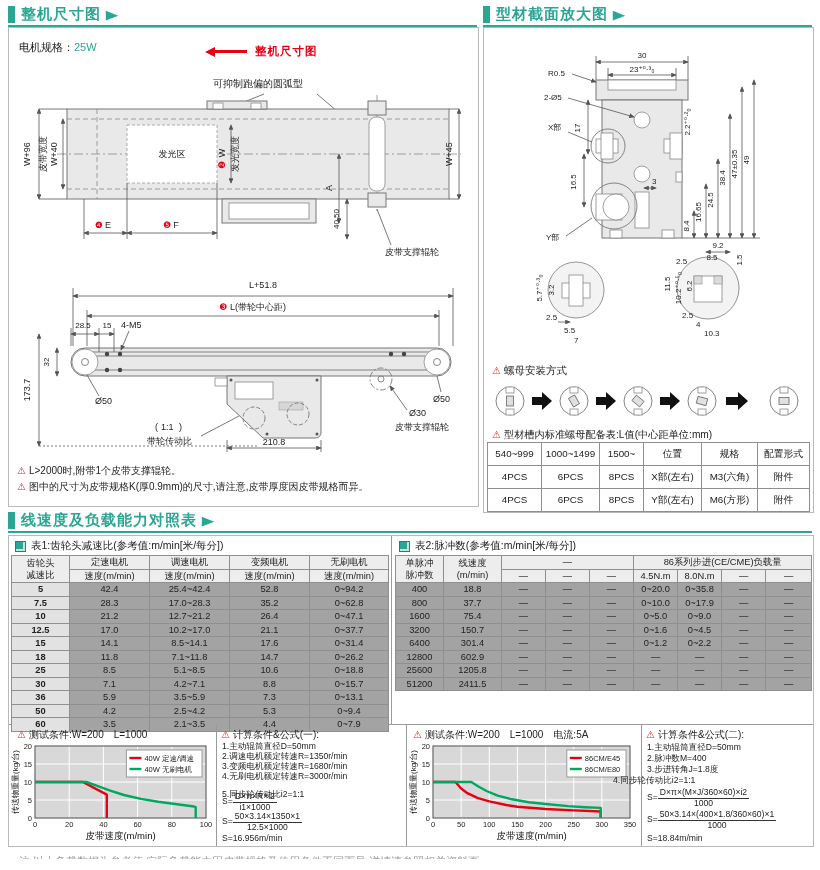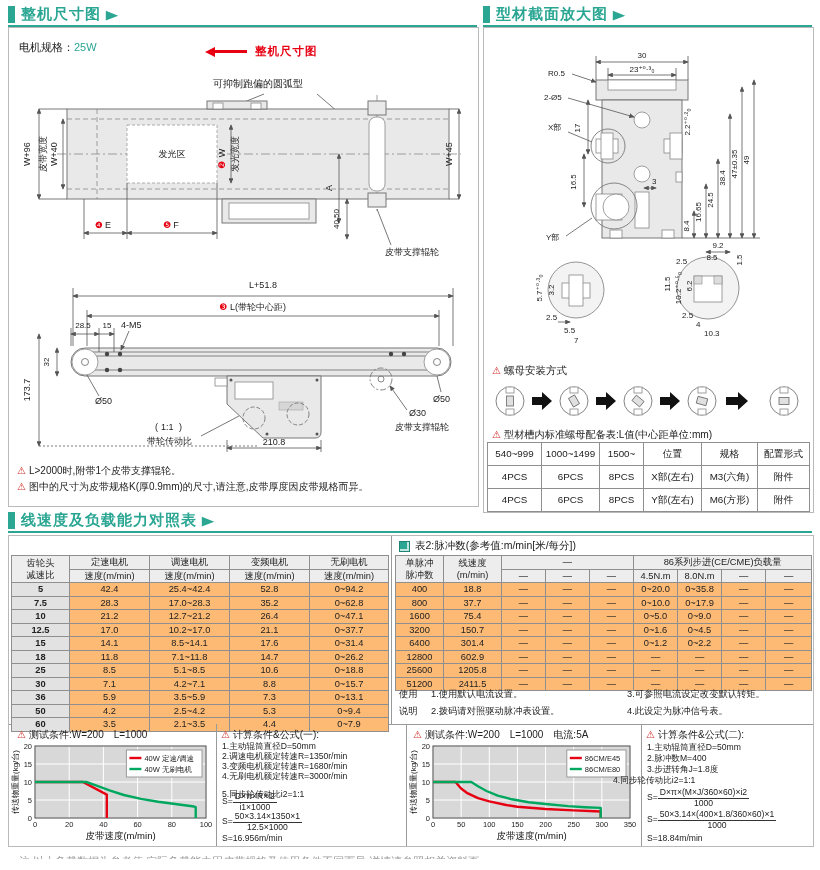--- a/index.html
+++ b/index.html
@@ -17,21 +17,21 @@
   svg text{font-family:"Liberation Sans","DejaVu Sans",sans-serif}
   .dtx{font-size:9px;fill:#222}
   .dtx8{font-size:8px;fill:#222}
   .rd{fill:#e60012}
   .dln{stroke:#555;stroke-width:0.8;fill:none}
   .thin{stroke:#777;stroke-width:0.9;fill:none}
   .dash{stroke:#888;stroke-width:0.8;fill:none;stroke-dasharray:5,3}
   .cdash{stroke:#888;stroke-width:0.8;fill:none;stroke-dasharray:9,3,2,3}
   .fillg{fill:#e9e9e9;stroke:#777;stroke-width:1}
   .fillw{fill:#fff;stroke:#888;stroke-width:0.8}
-  .dtable{border-collapse:collapse;table-layout:fixed;position:absolute;background:#fdba74}
+  .dtable{border-collapse:collapse;table-layout:fixed;position:absolute;background:#a3a3a3}
   .dtable th,.dtable td{border:1px solid #8f8f8f;font-size:9.3px;text-align:center;padding:0;
         line-height:12.5px;font-weight:normal;overflow:hidden;white-space:nowrap}
   .dtable thead th{background:#ededed}
   #t1 tbody td:first-child{background:#e2e2e2;font-weight:bold}
   #nuttab th,#nuttab td{font-size:9.8px;line-height:22px;background:#fff}
   .tbl-title{position:absolute;display:flex;align-items:center;gap:5px;font-size:10.5px;white-space:nowrap}
   .sq{width:9px;height:9px;background:#2aa693;box-shadow:inset -2px -2px 0 #bfe7df;border:1px solid #1d8374}
   .cond{position:absolute;font-size:10px;white-space:nowrap}
   .pline{position:absolute;font-size:8.6px;line-height:10.2px;white-space:nowrap}
   .frac{display:inline-block;text-align:center;vertical-align:middle;font-size:8.6px;line-height:9.6px}
@@ -406,20 +406,24 @@
     <span class="bar"></span>
     <span class="t">线速度及负载能力对照表</span>
     <span class="arr">▶</span>
   </div>
   <div class="underline" style="left:8px;top:531px;width:804px"></div>
 
   <div class="panel" style="left:8px;top:535px;width:804px;height:310px">
     <div style="position:absolute;left:382px;top:0;width:1px;height:188px;background:#9a9a9a"></div>
     <div style="position:absolute;left:0;top:188px;width:804px;height:1px;background:#9a9a9a"></div>
 
+    <div class="tbl-title" style="left:6px;top:3px">
+      <span class="sq"></span>
+      <span>表1:齿轮头减速比(参考值:m/min[米/每分])</span>
+    </div>
     <table class="dtable" id="t1" style="left:2px;top:19px;width:377px">
       <colgroup>
           <col style="width:58px">
           <col style="width:80px">
           <col style="width:80px">
           <col style="width:80px">
           <col style="width:79px">
         </colgroup>
       <thead>
         <tr>
@@ -644,28 +648,20 @@
             <td>—</td>
             <td>—</td>
             <td>—</td>
             <td>—</td>
             <td>—</td>
             <td>—</td>
           </tr>
         </tbody>
     </table>
 
-    <div class="unotes" style="left:390px;top:152px">
-      <span>使用</span>
-      <span>1.使用默认电流设置。</span>
-      <span>3.可参照电流设定改变默认转矩。</span>
-      <span>说明</span>
-      <span>2.拨码请对照驱动脉冲表设置。</span>
-      <span>4.此设定为脉冲信号表。</span>
-    </div>
 
     <div style="position:absolute;left:207px;top:188px;width:1px;height:122px;background:#9a9a9a"></div>
     <div style="position:absolute;left:397px;top:188px;width:1px;height:122px;background:#9a9a9a"></div>
     <div style="position:absolute;left:632px;top:188px;width:1px;height:122px;background:#9a9a9a"></div>
 
     <div class="cond" style="left:8px;top:192px">
       <span class="warn">⚠</span><span>测试条件:W=200　L=1000</span>
     </div>
     <svg style="position:absolute;left:2px;top:206px" width="202" height="100">
         <rect x="24" y="4" width="171" height="72" fill="#d8d8d8"></rect>

